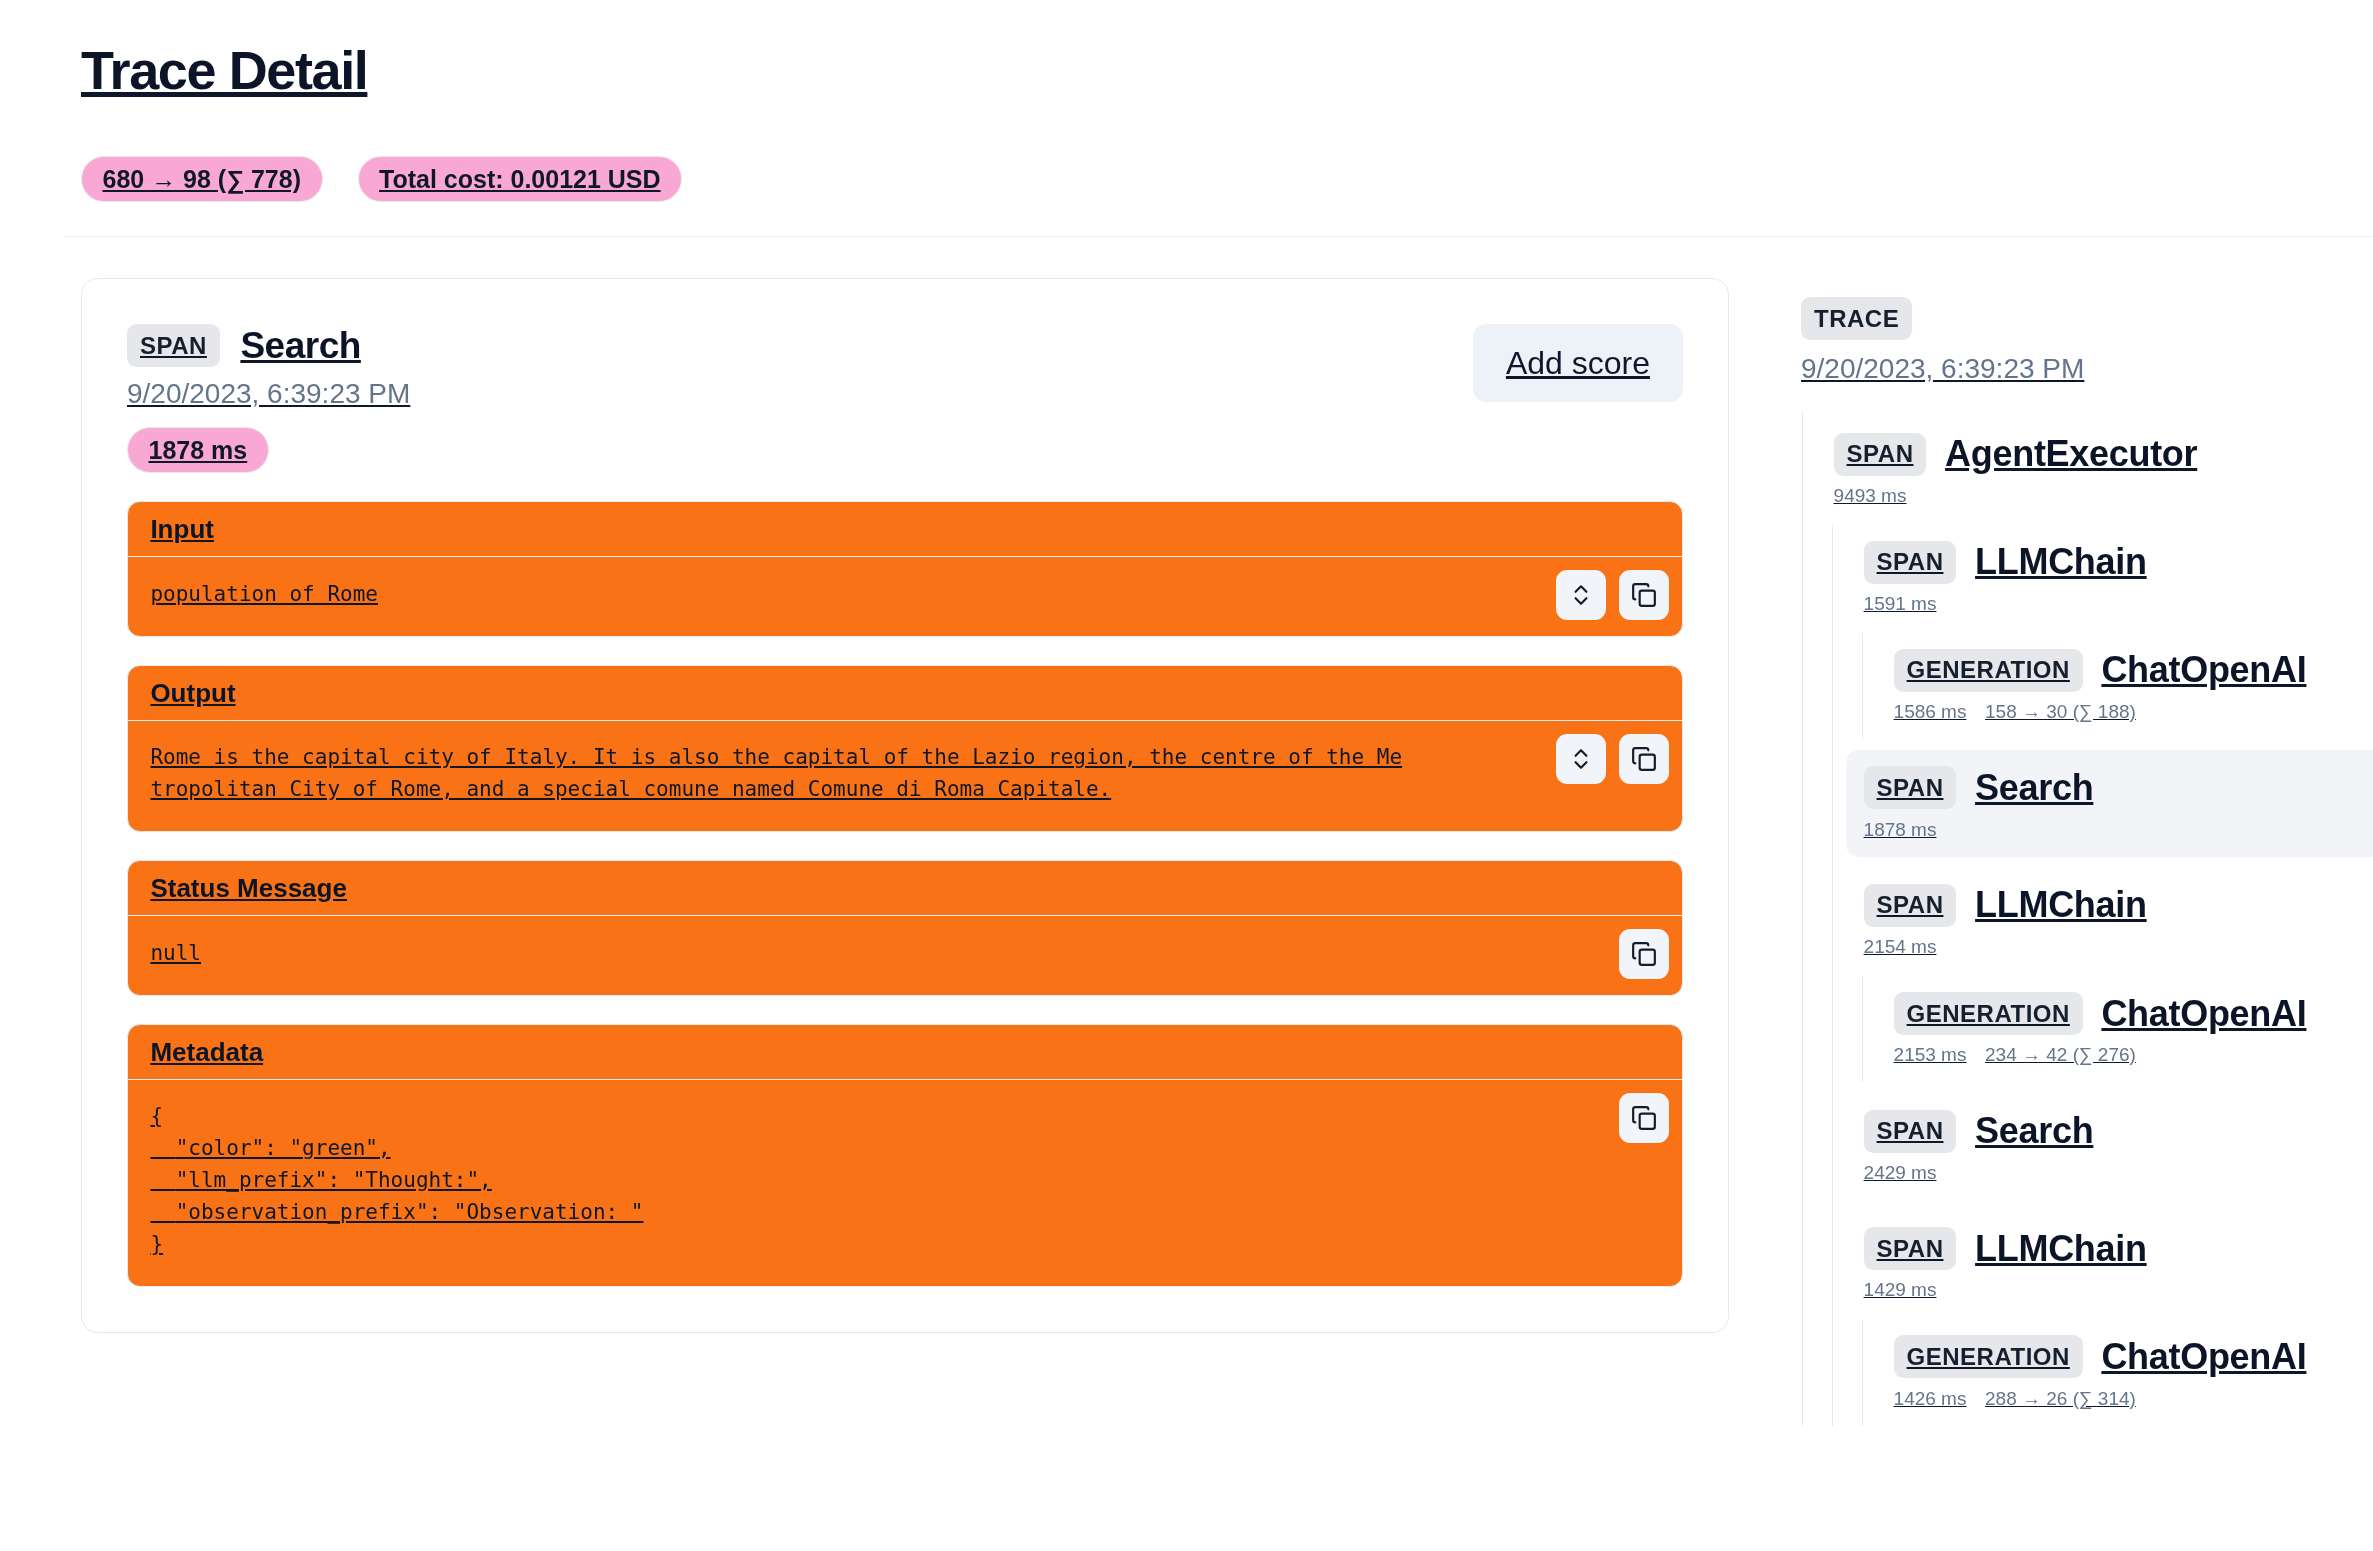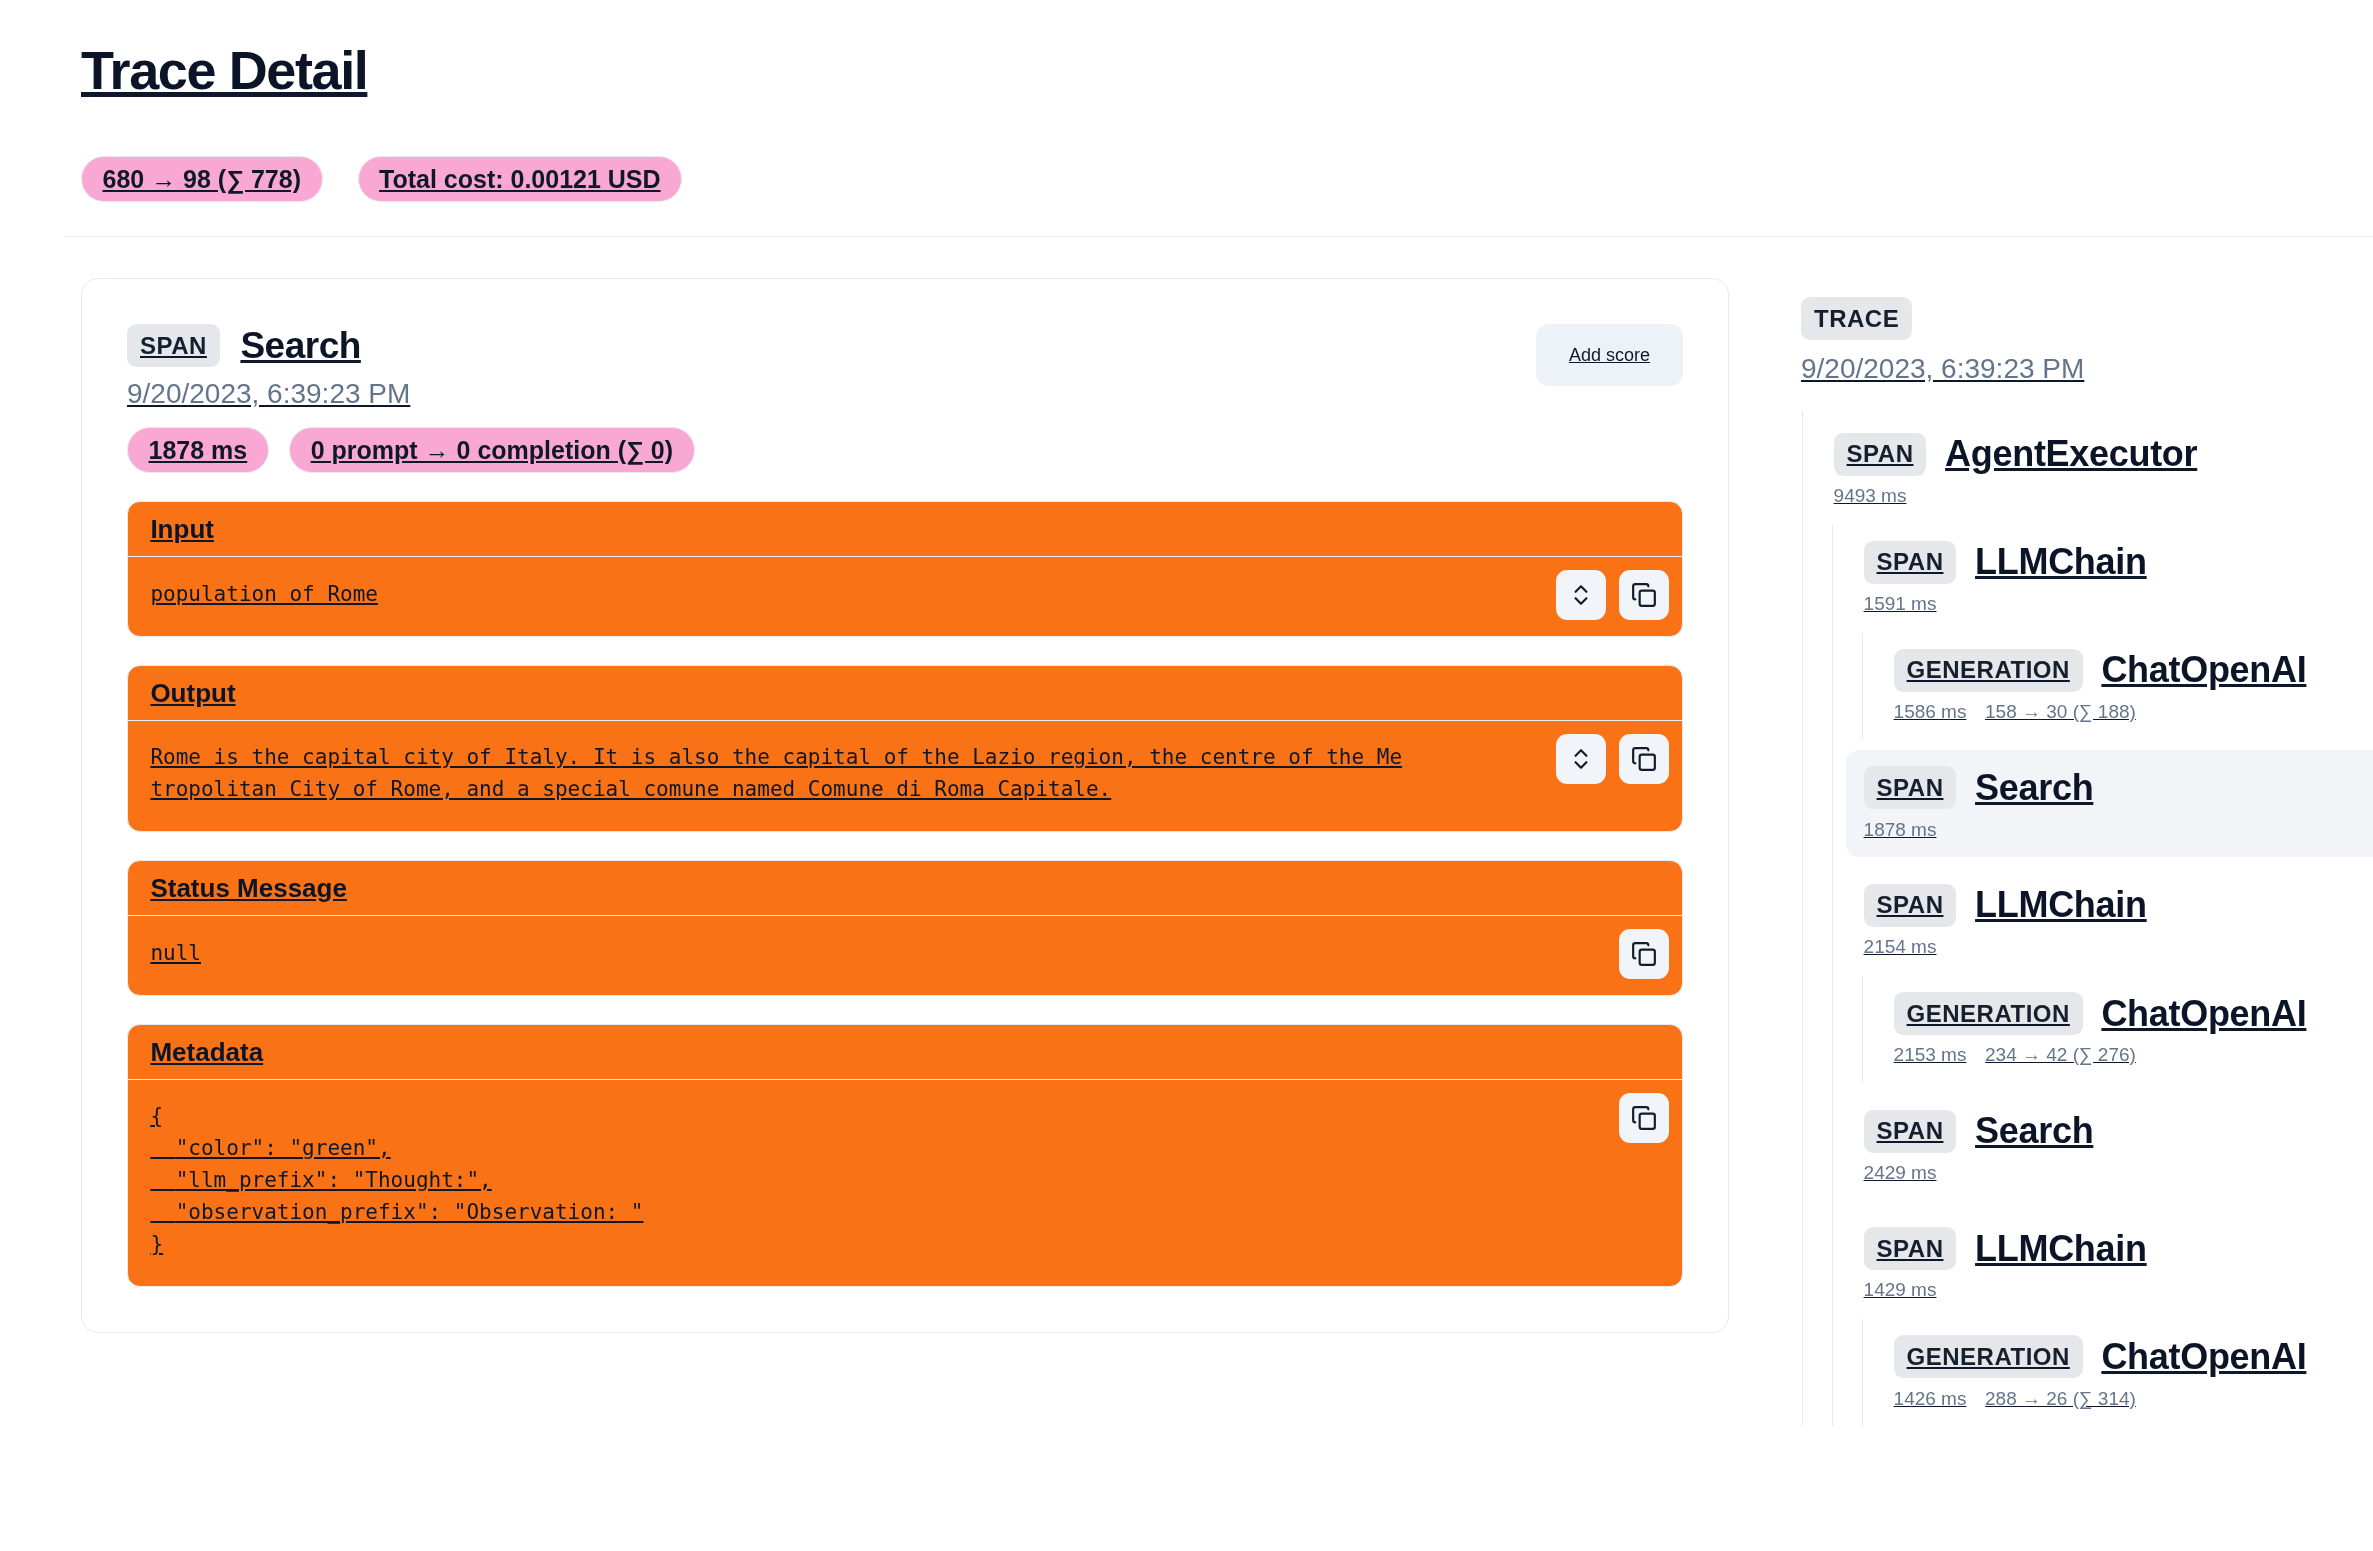--- a/index.html
+++ b/index.html
@@ -22,21 +22,21 @@
   
   .card { border:1.9px solid #e7e9ee; border-radius:17px; padding:45px; background:#fff; }
   .card-header { display:flex; justify-content:space-between; align-items:flex-start; }
   .title-line { display:flex; align-items:center; gap:20.5px; }
   .type-badge { display:inline-block; background:#e6e7ea; color:#161f2e; border-radius:9.3px;
     padding:7.5px 13px; font-size:24px; font-weight:600; letter-spacing:0.5px; line-height:28px; white-space:nowrap; }
   .obs-title { font-size:37px; font-weight:700; letter-spacing:-0.5px; color:#0c1527; }
   .timestamp { margin-top:11.2px; font-size:28px; color:#64748b; }
   .stat-row { display:flex; gap:20.5px; margin-top:17px; }
   .btn-secondary { background:#edf1f8; border:none; border-radius:13px; padding:20.5px 33px;
-    font-size:18px; font-weight:500; color:#0f172a; font-family:inherit; cursor:pointer; white-space:nowrap; }
+    font-size:32px; font-weight:500; color:#0f172a; font-family:inherit; cursor:pointer; white-space:nowrap; }
 
   
   .io-box { border:1.9px solid #e7e9ee; border-radius:13px; margin-top:28px; background:#f97316; }
   .io-box:first-of-type { margin-top:37px; }
   .io-header { padding:13px 22.4px; font-size:26px; font-weight:600; color:#0c1527;
     border-bottom:1.9px solid #edeff2; line-height:28px; }
   .io-body { position:relative; padding:20.5px 224px 26px 22.4px; }
   .mono { font-family:"DejaVu Sans Mono", monospace; font-size:21px; line-height:32px;
     color:#101828; white-space:pre-wrap; word-break:break-word; }
   .io-actions { position:absolute; top:13px; right:13px; display:flex; gap:13px; }
@@ -78,21 +78,20 @@
 
         <div class="card-header">
           <div>
             <div class="title-line">
               <span class="type-badge">SPAN</span>
               <span class="obs-title">Search</span>
             </div>
             <div class="timestamp">9/20/2023, 6:39:23 PM</div>
             <div class="stat-row">
               <span class="pill">1878 ms</span>
-              <span class="pill">0 prompt → 0 completion (∑ 0)</span>
             </div>
           </div>
           <button class="btn-secondary">Add score</button>
         </div>
 
         <div class="io-box">
           <div class="io-header">Input</div>
           <div class="io-body">
             <div class="mono">population of Rome</div>
             <div class="io-actions">

